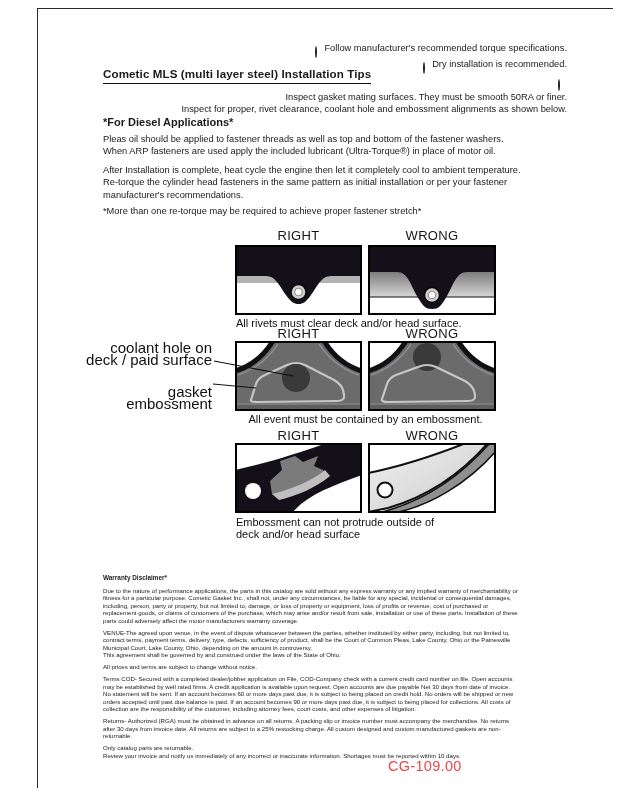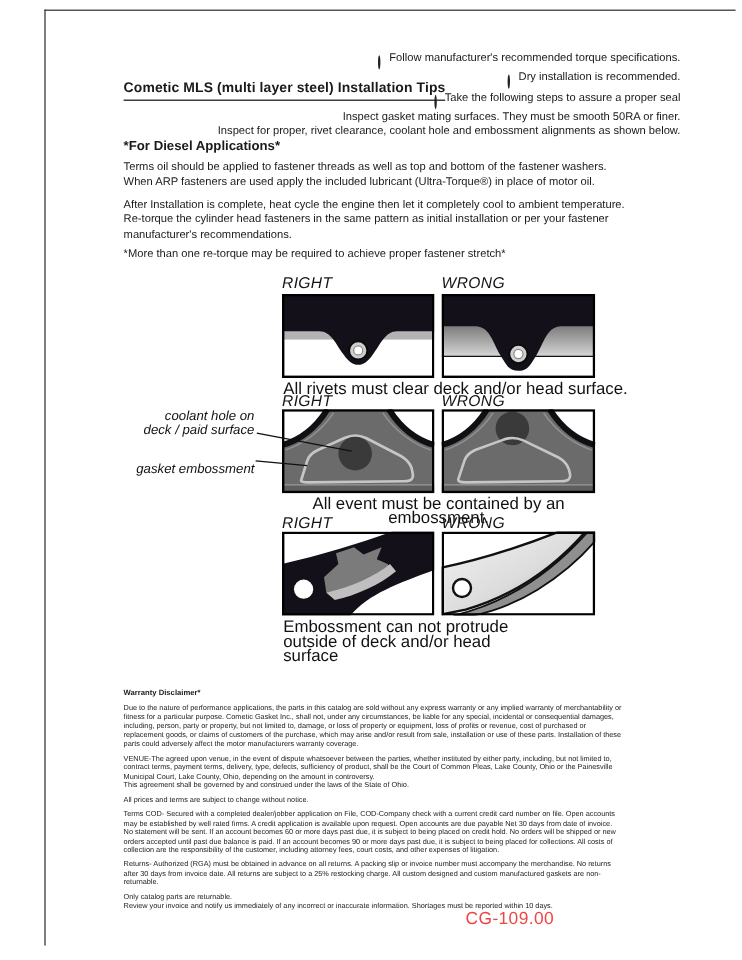--- a/index.html
+++ b/index.html
@@ -17,24 +17,24 @@
   .b{display:flex;align-items:flex-start;justify-content:flex-end;}
   .b .marker{flex:0 0 9px;margin-top:4px;}
   .dot-open{width:3.4px;height:3.4px;border:1px solid #222;border-radius:50%;}
   .b.sub{padding-left:28px;}
   .b.sub .marker{flex:0 0 8px;}
   .dot-fill{width:3.8px;height:3.8px;background:#111;border-radius:50%;margin-top:.4px;}
   .diesel-h{left:103px;top:116px;font-size:11px;font-weight:bold;}
   .para{left:103px;width:427px;font-size:9.3px;line-height:12.3px;}
   #p1{top:133px;} #p2{top:164px;} #note{top:205px;}
   
-  .dg-h{width:127px;text-align:left;font-size:13px;letter-spacing:.3px;color:#151515;font-style:italic;}
+  .dg-h{width:127px;text-align:center;font-size:13px;letter-spacing:.3px;color:#151515;}
   .dg{width:127px;height:70px;display:block;}
-  .cap{font-size:14px;line-height:12px;color:#111;}
-  .ann{width:132px;text-align:right;font-size:11px;line-height:11.5px;color:#111;font-style:italic;}
+  .cap{font-size:11px;line-height:12px;color:#111;}
+  .ann{width:132px;text-align:right;font-size:15px;line-height:11.5px;color:#111;}
   svg{display:block;}
   
   .warranty{left:103px;top:574px;width:415px;font-size:6.1px;line-height:7.5px;color:#222;}
   .warranty .wh{font-weight:bold;font-size:6.4px;margin-bottom:5px;}
   .warranty p{margin:0 0 4.5px 0;}
   .pagenum{left:388px;top:758px;font-size:14.5px;letter-spacing:.3px;color:#ef4444;}
 </style>
 </head>
 <body>
 
@@ -49,34 +49,33 @@
     <div class="b">
       <span class="marker"><span class="dot-open"></span></span>
       <span>Follow manufacturer's recommended torque specifications.</span>
     </div>
     <div class="b">
       <span class="marker"><span class="dot-open"></span></span>
       <span>Dry installation is recommended.</span>
     </div>
     <div class="b">
       <span class="marker"><span class="dot-open"></span></span>
-      <span>Take the following steps to assure a proper seal</span>
     </div>
     <div class="b sub">
       <span class="marker"><span class="dot-fill"></span></span>
       <span>Inspect gasket mating surfaces.  They must be smooth 50RA or finer.</span>
     </div>
     <div class="b sub">
       <span class="marker"><span class="dot-fill"></span></span>
       <span>Inspect for proper, rivet clearance, coolant hole and embossment alignments as shown below.</span>
     </div>
   </div>
 
   <div class="abs diesel-h">*For Diesel Applications*</div>
-  <div class="abs para" id="p1">Terms oil should be applied to fastener threads as well as top and bottom of the fastener washers. When ARP fasteners are used apply the included lubricant (Ultra-Torque®) in place of motor oil.</div>
+  <div class="abs para" id="p1">Pleas oil should be applied to fastener threads as well as top and bottom of the fastener washers. When ARP fasteners are used apply the included lubricant (Ultra-Torque®) in place of motor oil.</div>
   <div class="abs para" id="p2">After Installation is complete, heat cycle the engine then let it completely cool to ambient temperature. Re-torque the cylinder head fasteners in the same pattern as initial installation or per your fastener manufacturer's recommendations.</div>
   <div class="abs para" id="note">*More than one re-torque may be required to achieve proper fastener stretch*</div>
 
   <div class="abs dg-h" style="left:235px;top:228px;">RIGHT</div>
   <div class="abs dg-h" style="left:368px;top:228px;width:128px;">WRONG</div>
 
   <svg class="abs dg" style="left:235px;top:245px;" viewBox="0 0 127 70">
     <rect width="127" height="70" fill="#ffffff"></rect>
     <rect x="0" y="30" width="127" height="8" fill="#b3b3b3"></rect>
     <path d="M0,0 H127 V31 H96 C86,31 82,42 76,50 C71,57 68,59 63.5,59 C59,59 56,57 51,50 C45,42 41,31 31,31 H0 Z" fill="#14101a"></path>

